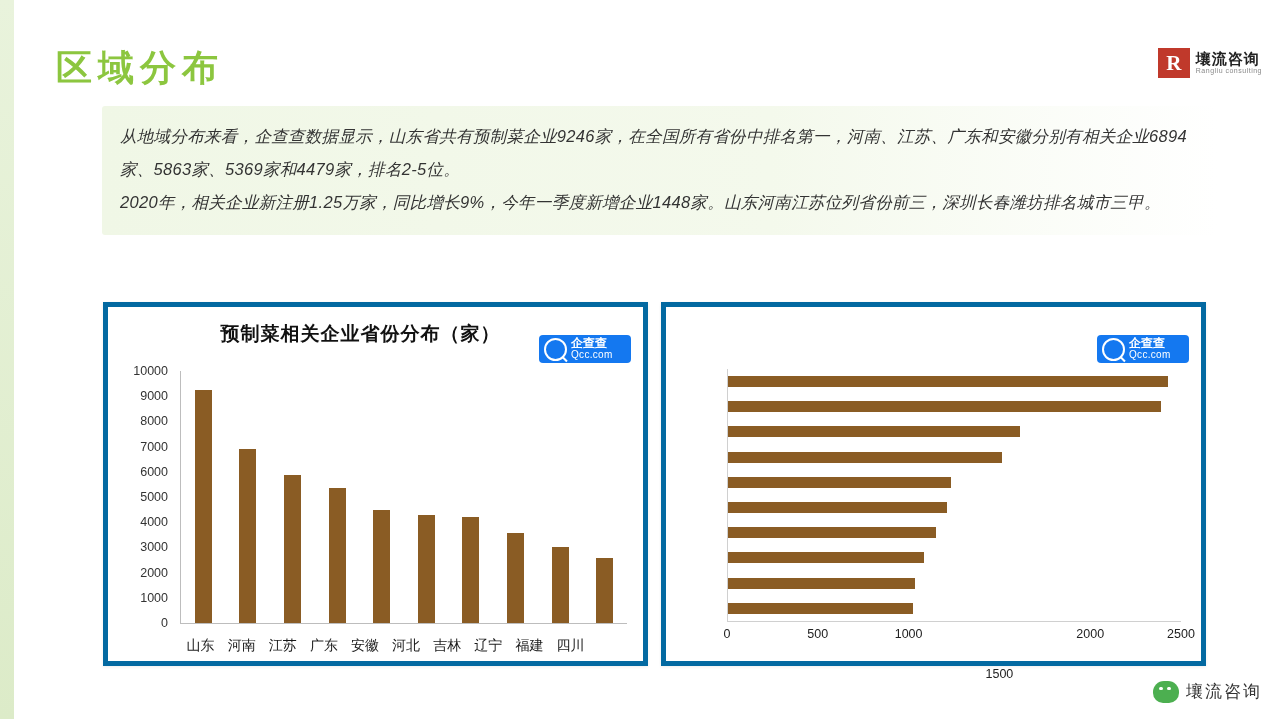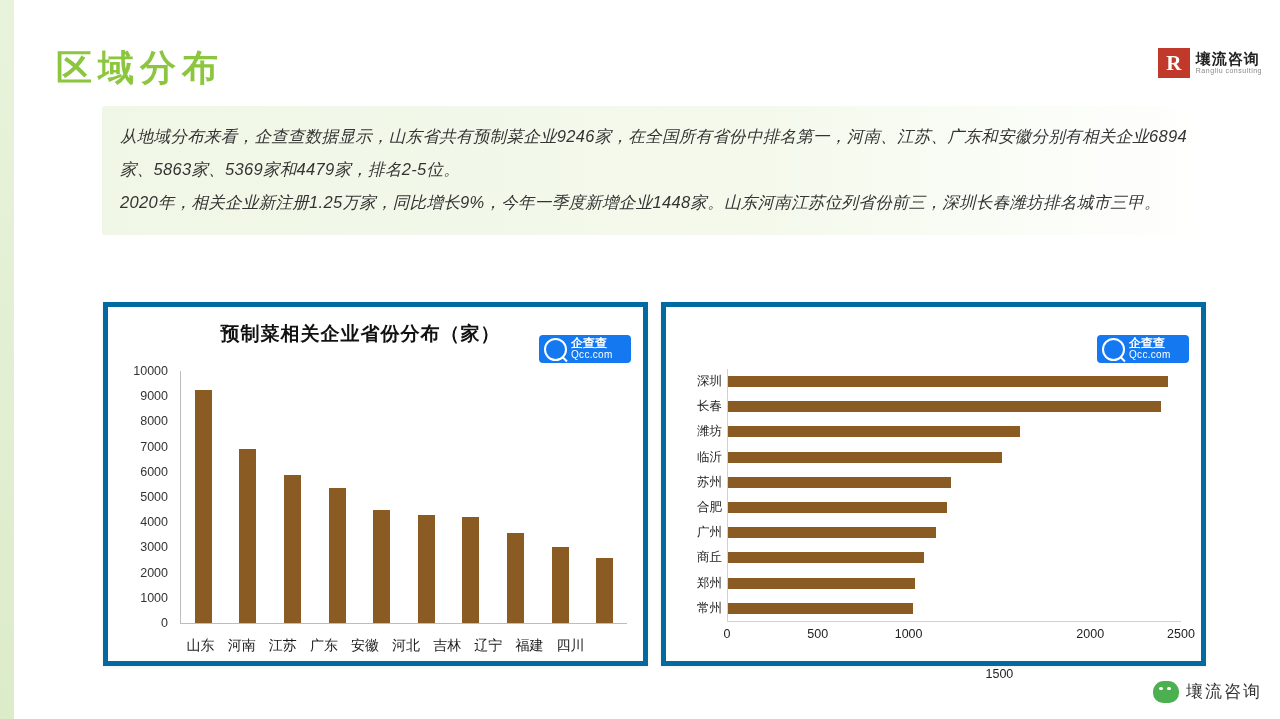--- a/index.html
+++ b/index.html
@@ -406,32 +406,20 @@
     <div class="card-head">
       <div class="qcc-badge">
         <div class="qcc-circle"></div>
         <div>
           <div class="qcc-txt-cn">企查查</div>
           <div class="qcc-txt-en">Qcc.com</div>
         </div>
       </div>
     </div>
     <div class="hchart">
-      <div class="h-ylabels" id="h-ylabels">
-          <div class="h-ylabel">深圳</div>
-          <div class="h-ylabel">长春</div>
-          <div class="h-ylabel">潍坊</div>
-          <div class="h-ylabel">临沂</div>
-          <div class="h-ylabel">苏州</div>
-          <div class="h-ylabel">合肥</div>
-          <div class="h-ylabel">广州</div>
-          <div class="h-ylabel">商丘</div>
-          <div class="h-ylabel">郑州</div>
-          <div class="h-ylabel">常州</div>
-        </div>
       <div class="h-plot" id="h-plot">
           <div class="h-row">
             <div class="h-bar" style="width: 97.2%; background: rgb(138, 92, 36);"></div>
           </div>
           <div class="h-row">
             <div class="h-bar" style="width: 95.6%; background: rgb(138, 92, 36);"></div>
           </div>
           <div class="h-row">
             <div class="h-bar" style="width: 64.4%; background: rgb(138, 92, 36);"></div>
           </div>

